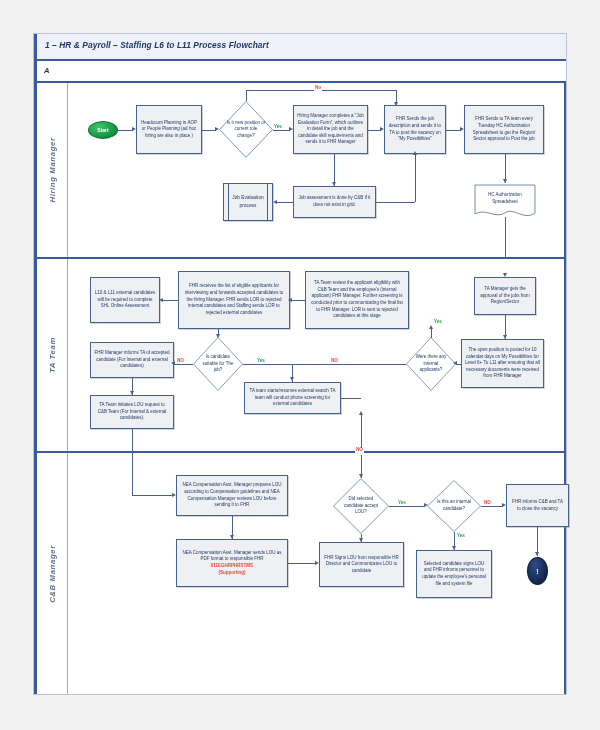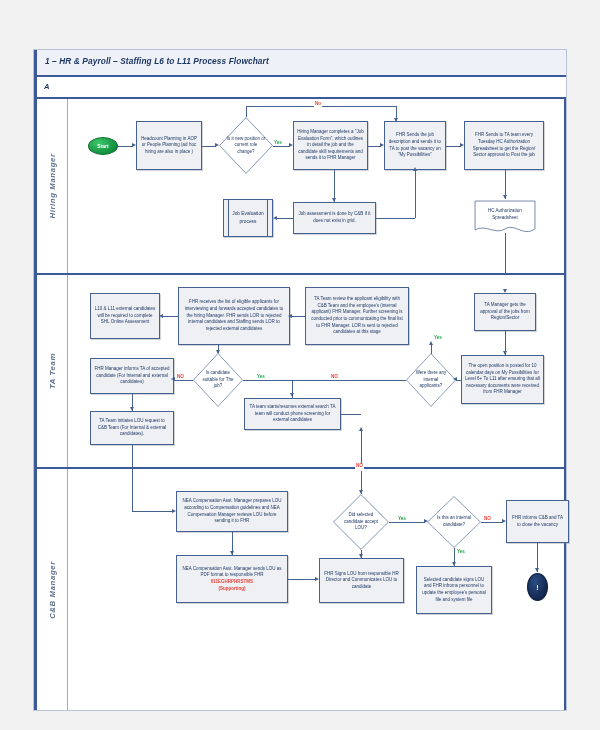--- a/index.html
+++ b/index.html
@@ -10,21 +10,20 @@
     overflow:hidden;
   }
   #page{position:relative;width:600px;height:730px;background:#f2f2f2;}
 
   
   #frame{
     position:absolute;left:33px;top:33px;width:534px;height:662px;
     background:#ffffff;
     border:1px solid #b9c4d8;
     box-sizing:border-box;
-    margin-top:16px;
   }
   
   #title-bar{
     position:absolute;left:0;top:0;width:100%;height:27px;
     background:#eef1f7;
     border-bottom:2px solid #3c5a99;
     border-left:3px solid #3c5a99;
     box-sizing:border-box;
   }
   #title-text{

